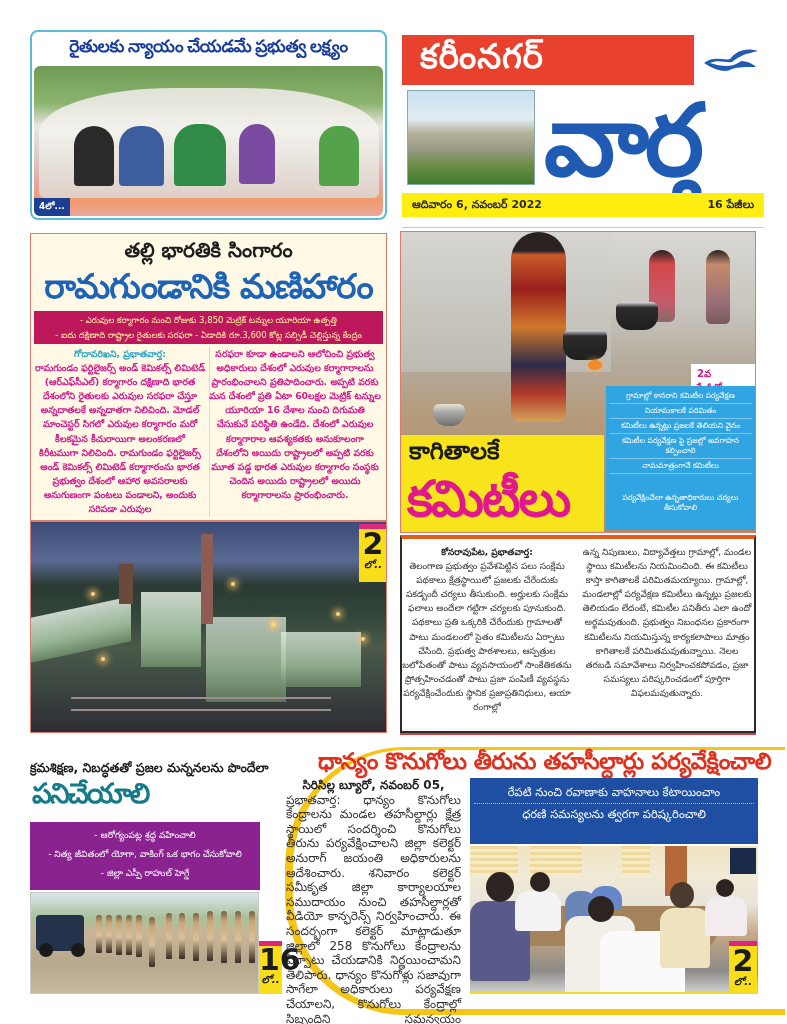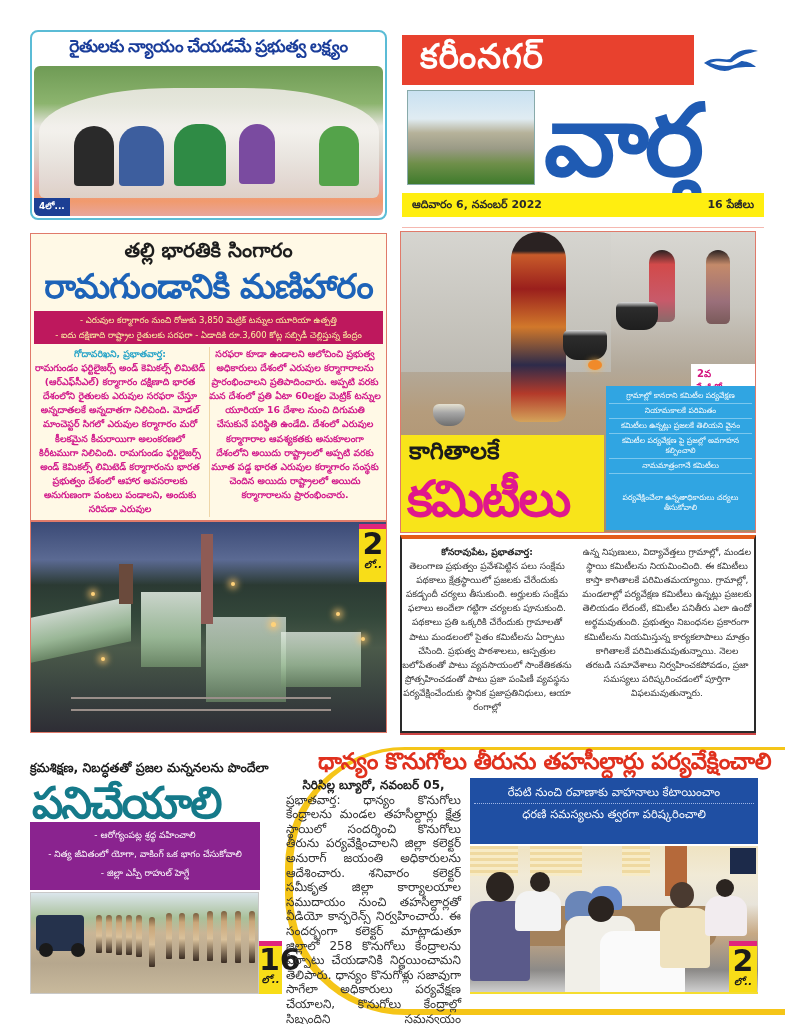--- a/index.html
+++ b/index.html
@@ -63,21 +63,21 @@
 
   
   #comm-text { left: 400px; top: 535px; width: 356px; height: 198px; border: 2px solid #2a2a2a; border-top: 4px solid #e45c1a; background: #fff; box-shadow: 0 2px 0 #c44; }
   #comm-text .col { position: absolute; top: 6px; width: 170px; font-size: 9px; line-height: 14.1px; color: #333; text-align: center; }
   #comm-text .col .byline { font-weight: bold; color: #222; }
   #comm-text .col-left { left: 0; }
   #comm-text .col-right { left: 180px; }
 
   
   #discipline { left: 30px; top: 760px; width: 240px; font-size: 12.5px; font-weight: bold; color: #1d1d1d; white-space: nowrap; }
-  #panicheyali { left: 32px; top: 777px; font-size: 44px; font-weight: bold; color: #157a8a; letter-spacing: -2px; white-space: nowrap; }
+  #panicheyali { left: 32px; top: 777px; font-size: 28px; font-weight: bold; color: #157a8a; letter-spacing: -2px; white-space: nowrap; }
   #purple { left: 30px; top: 822px; width: 230px; height: 68px; background: #8a238f; color: #fff; font-size: 9px; text-align: center; padding-top: 4px; line-height: 19px; }
   #parade { left: 30px; top: 892px; width: 229px; height: 102px; border: 1px solid #c9c9c9; overflow: hidden;
     background: linear-gradient(180deg, #dbe6ec 0%, #a9c09a 25%, #c9b596 40%, #b6a78e 70%, #c8b99c 100%); }
   .cop { position: absolute; width: 6px; height: 45px; border-radius: 3px 3px 1px 1px; background: linear-gradient(180deg, #7a5f3f 0%, #c9a679 20%, #d9c19b 55%, #3a2c22 100%); }
   #parade .jeep { position: absolute; left: 5px; top: 22px; width: 48px; height: 36px; background: #25324c; border-radius: 4px; }
   #parade .wheel { position: absolute; width: 14px; height: 14px; border-radius: 50%; background: #1a1a1a; top: 50px; }
 
   
   #grain-arc { left: 285px; top: 747px; width: 500px; height: 268px; border-left: 8px solid #f5c518; border-top: 3px solid #f5c518; border-radius: 120px 0 0 120px; border-bottom: 6px solid #f5c518; }
   #grain-head { left: 318px; top: 748px; font-size: 23px; font-weight: bold; color: #e0311e; white-space: nowrap; letter-spacing: -0.5px; }

